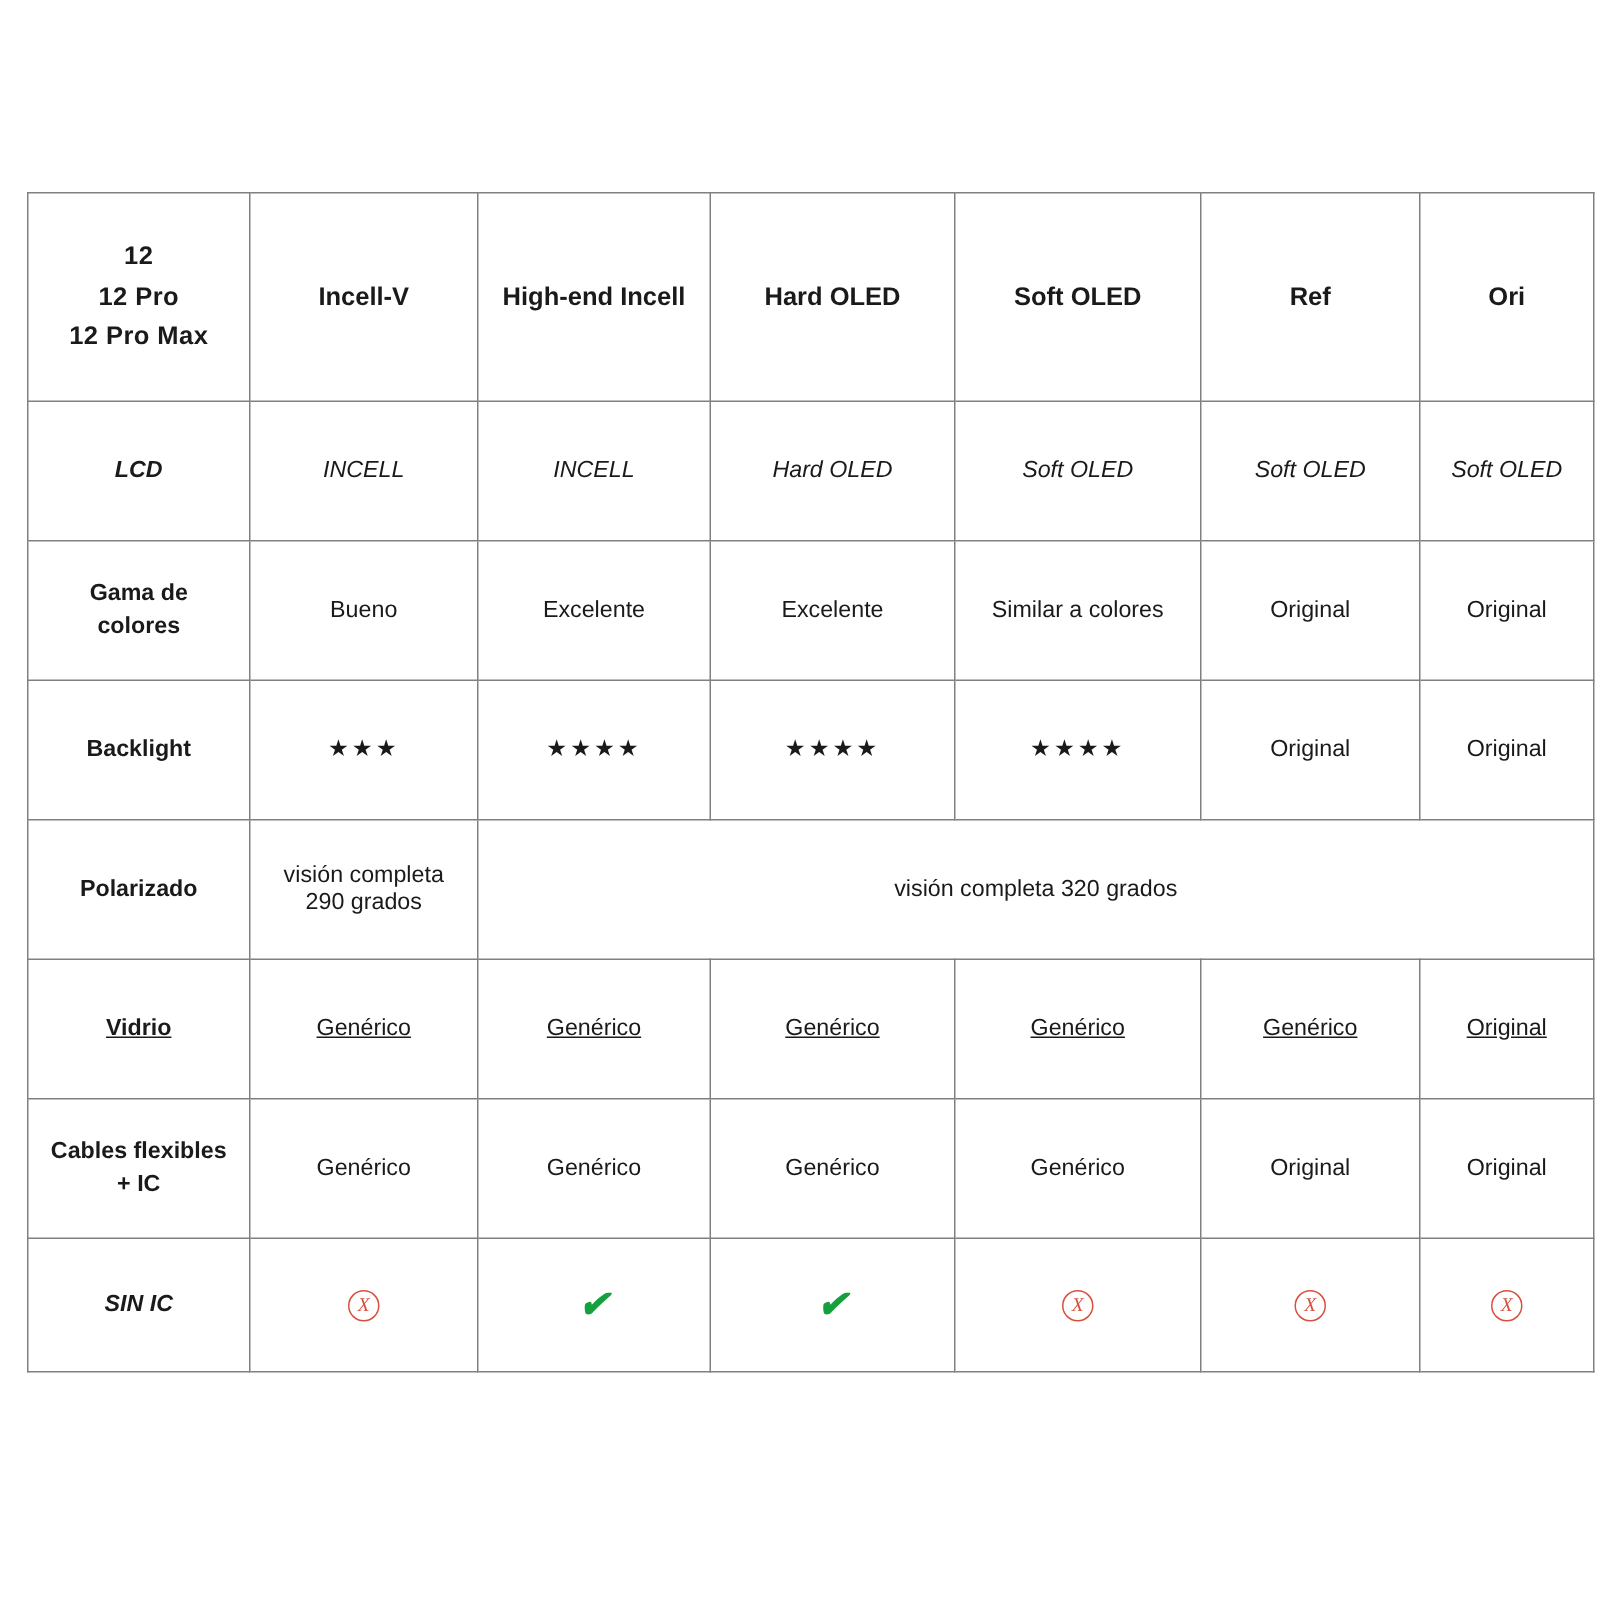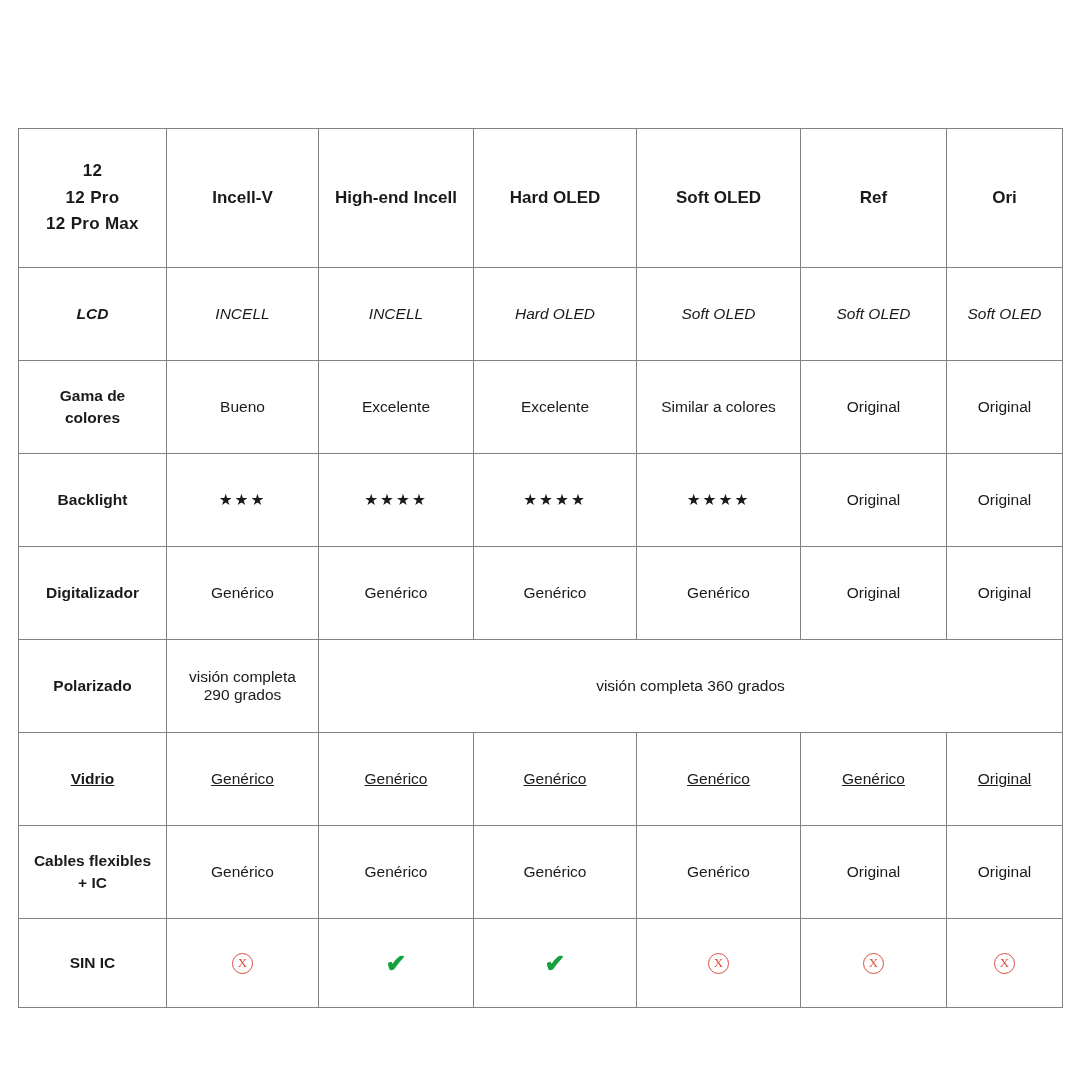--- a/index.html
+++ b/index.html
@@ -70,21 +70,21 @@
     font-size: 15px;
     line-height: 1.45;
   }
   tr.r-lcd td { height: 84px; font-style: italic; }
   tr.r-gama td { height: 84px; }
   tr.r-backlight td { height: 84px; }
   tr.r-digit td { height: 84px; }
   tr.r-polar td { height: 84px; }
   tr.r-vidrio td { height: 84px; text-decoration: underline; }
   tr.r-cables td { height: 84px; }
-  tr.r-sinic td { height: 80px; }
+  tr.r-sinic td { height: 80px; font-style: italic; }
 
   .stars {
     font-size: 21px;
     letter-spacing: 2px;
     color: #000000;
     line-height: 1;
   }
   .check {
     color: #14a03c;
     font-size: 25px;
@@ -163,37 +163,28 @@
       <tr class="r-backlight">
         <td class="rowlabel">Backlight</td>
         <td class="stars">★★★</td>
         <td class="stars">★★★★</td>
         <td class="stars">★★★★</td>
         <td class="stars">★★★★</td>
         <td>Original</td>
         <td>Original</td>
       </tr>
 
-      <tr class="r-digit">
-        <td class="rowlabel">Digitalizador</td>
-        <td>Genérico</td>
-        <td>Genérico</td>
-        <td>Genérico</td>
-        <td>Genérico</td>
-        <td>Original</td>
-        <td>Original</td>
-      </tr>
 
       <tr class="r-polar">
         <td class="rowlabel">Polarizado</td>
         <td>
           <span class="lbl-line">visión completa</span>
           <span class="lbl-line">290 grados</span>
         </td>
-        <td class="merged-polar" colspan="5">visión completa 360 grados</td>
+        <td class="merged-polar" colspan="5">visión completa 320 grados</td>
       </tr>
 
       <tr class="r-vidrio">
         <td class="rowlabel">Vidrio</td>
         <td>Genérico</td>
         <td>Genérico</td>
         <td>Genérico</td>
         <td>Genérico</td>
         <td>Genérico</td>
         <td>Original</td>

